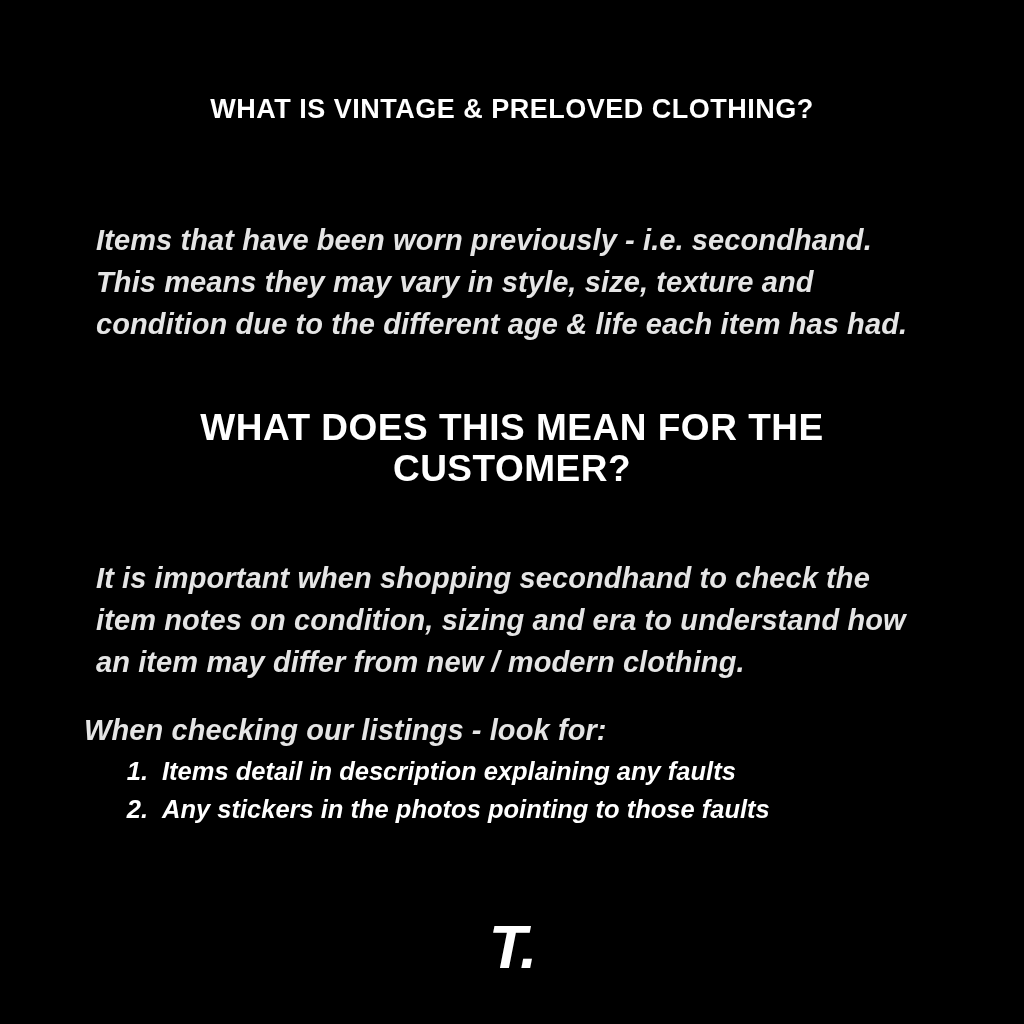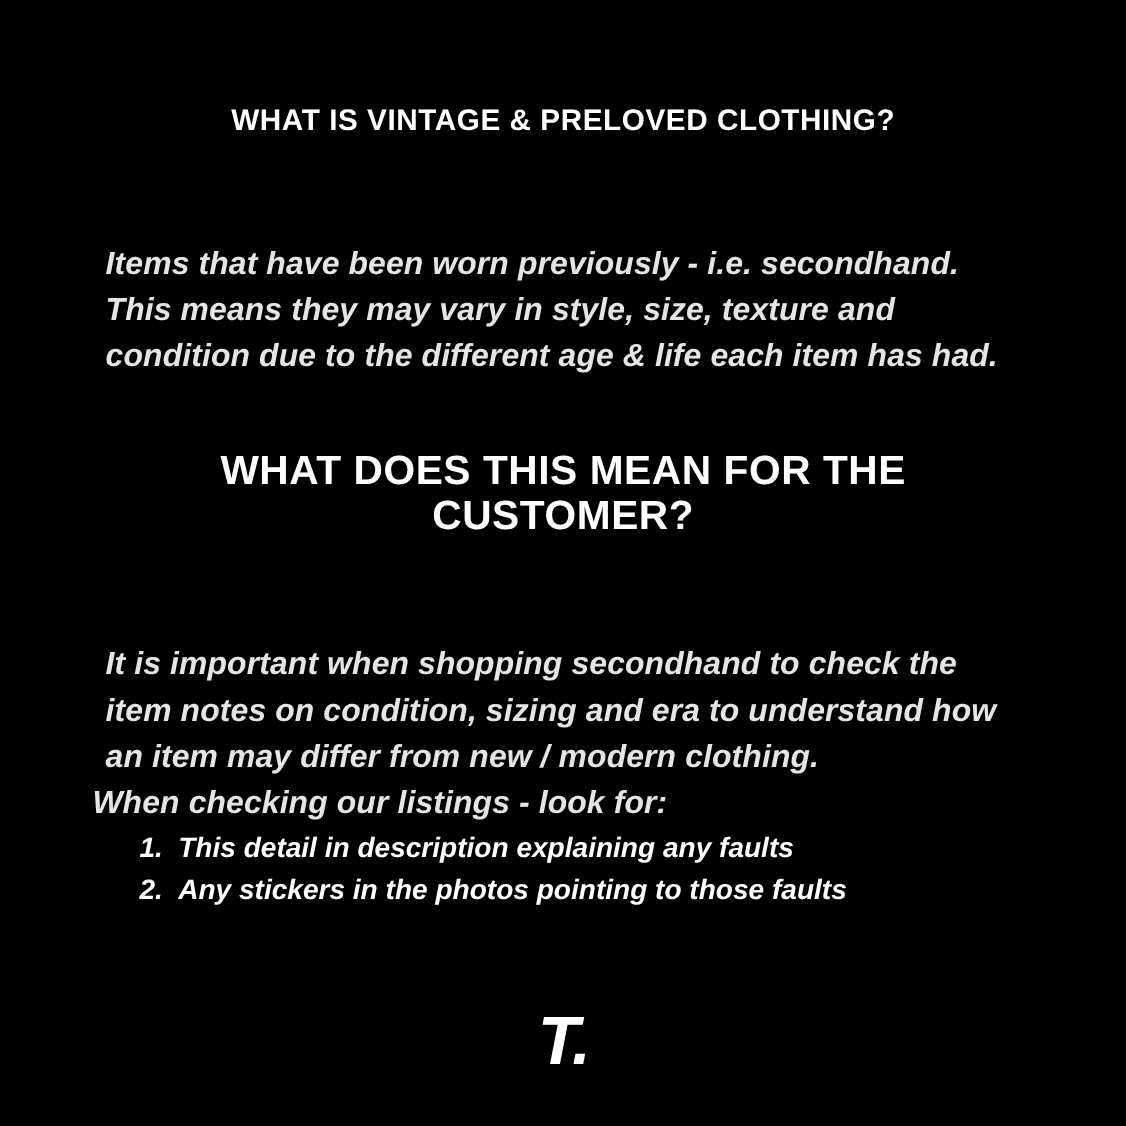--- a/index.html
+++ b/index.html
@@ -53,21 +53,21 @@
     letter-spacing: 0.1px;
   }
   .para-1 {
     position: absolute;
     top: 190px;
     left: 96px;
     width: 836px;
   }
   .para-2 {
     position: absolute;
-    top: 554px;
+    top: 528px;
     left: 96px;
     width: 836px;
   }
   .para-3 {
     position: absolute;
     top: 680px;
     left: 84px;
     width: 836px;
   }
   .list {
@@ -118,21 +118,21 @@
 
   <h2 class="heading heading-2">WHAT DOES THIS MEAN FOR THE CUSTOMER?</h2>
 
   <p class="body-text para-2">It is important when shopping secondhand to check the item notes on condition, sizing and era to understand how an item may differ from new / modern clothing.</p>
 
   <p class="body-text para-3">When checking our listings - look for:</p>
 
   <ol class="list">
     <li>
       <span class="num">1.</span>
-      <span>This detail in description explaining any faults</span>
+      <span>Items detail in description explaining any faults</span>
     </li>
     <li>
       <span class="num">2.</span>
       <span>Any stickers in the photos pointing to those faults</span>
     </li>
   </ol>
 
   <div class="logo">T.</div>
 
 </div>

